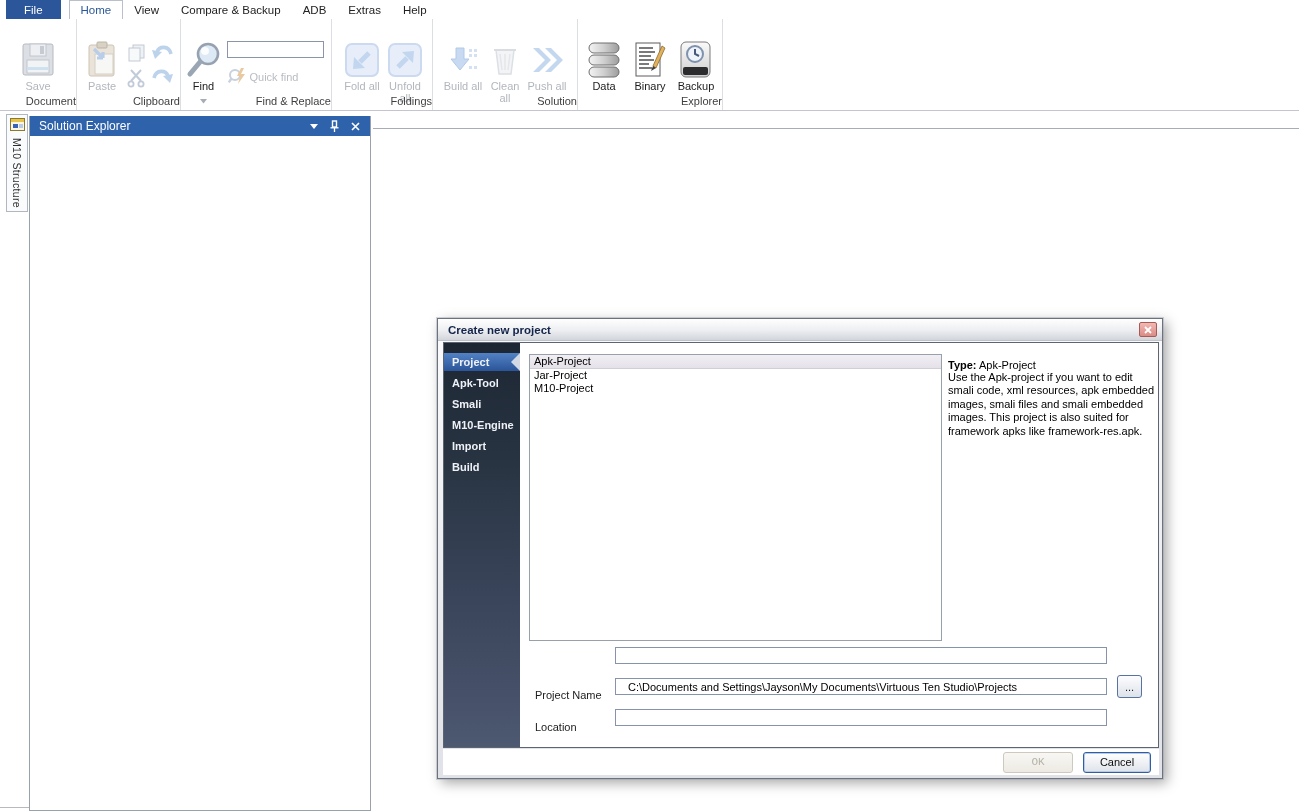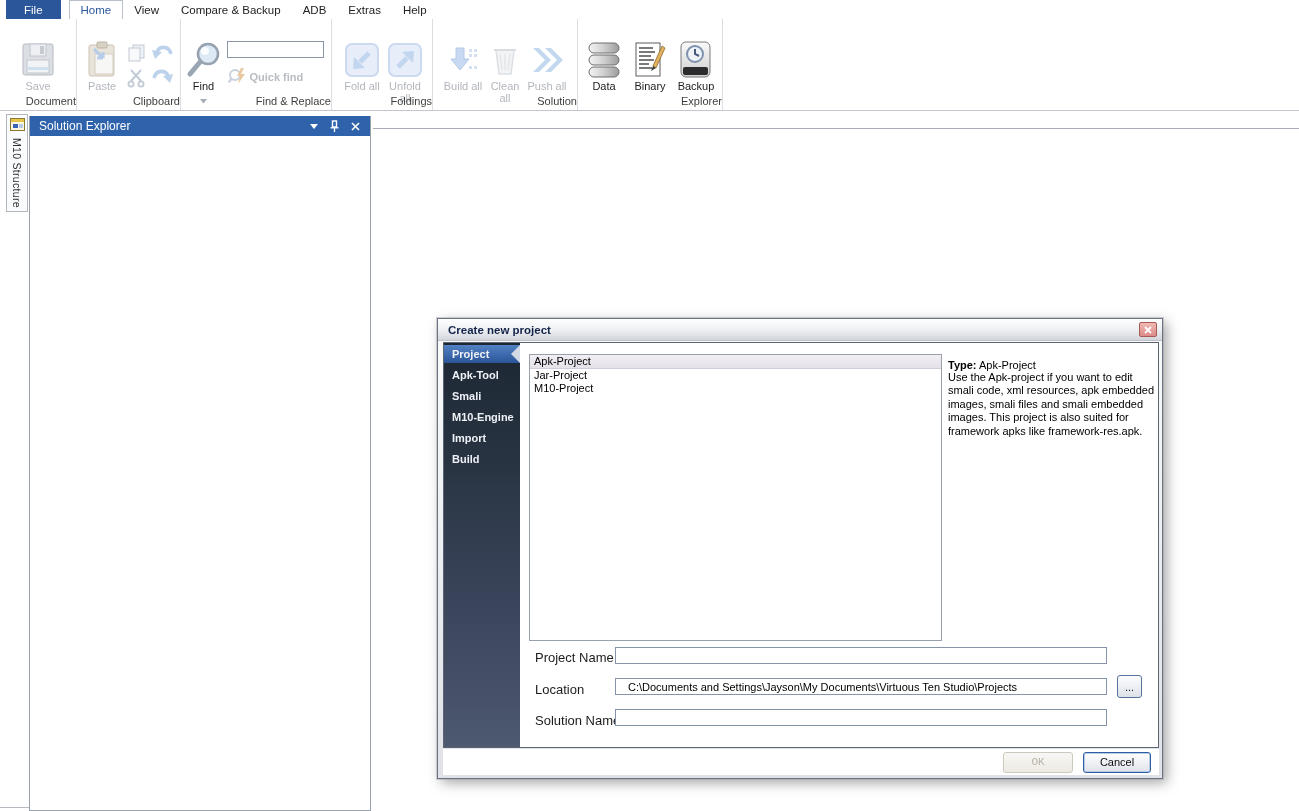--- a/index.html
+++ b/index.html
@@ -22,21 +22,21 @@
   .g-document { width:77px; } .g-clipboard { width:104px; } .g-find { width:151px; }
   .g-foldings { width:101px; } .g-solution { width:145px; } .g-explorer { width:145px; }
   .bigbtn { width:46px; display:flex; flex-direction:column; align-items:center; font-size:11px; line-height:11.5px; color:#1c1c1c; text-align:center; }
   .bigbtn .ic { height:42px; display:flex; align-items:center; justify-content:center; }
   .bigbtn.dis { color:#b2b6bc; }
   .narrow { width:40px; }
   .smallgrid { display:grid; grid-template-columns:24px 26px; grid-auto-rows:23px; gap:1px; margin-left:2px; margin-top:3px; }
   .smallgrid span { display:flex; align-items:center; justify-content:center; }
   .findcol { width:102px; display:flex; flex-direction:column; margin-left:3px; }
   .find-input { width:97px; height:17px; margin-top:2px; border:1px solid #8a96a8; font-size:11px; padding:0 3px; font-family:inherit; }
-  .quickfind { display:flex; align-items:center; gap:3px; margin-top:9px; font-size:11px; color:#b8bcc2;font-weight:bold; }
+  .quickfind { display:flex; align-items:center; gap:3px; margin-top:9px; font-size:11px; color:#b8bcc2; }
   .caret { margin-top:2px; }
 
   
   .vtab { position:absolute; left:6px; top:114px; width:22px; height:98px; background:#fafbfc; border:1px solid #b2b7bf; display:flex; flex-direction:column; align-items:center; padding-top:2px; }
   .vtab-text { writing-mode:vertical-rl; font-size:10.5px; color:#2e2e2e; margin-top:3px; letter-spacing:.3px; white-space:nowrap; }
   .dockline { position:absolute; left:0; top:807px; width:31px; height:1px; background:#b6bac0; }
 
   
   .sepanel { position:absolute; left:29px; top:116px; width:342px; height:695px; background:#fff; border:1px solid #99a1ab; border-top:none;text-align:right; }
   .se-titlebar { height:20px; background:#2e62ab; color:#fff; display:flex; align-items:center; padding:0 4px 0 9px; font-size:12px; }
@@ -44,33 +44,33 @@
   .se-icons span { display:flex; align-items:center; cursor:default; }
   .hline { position:absolute; left:373px; top:128px; right:0; height:1px; background:#a8adb5; }
 
   
   .dialog { position:absolute; left:437px; top:318px; width:726px; height:461px;
     background:linear-gradient(180deg,#fbfbfc,#e0e2e7); border:1px solid #6b7380;
     box-shadow:0 0 0 1px rgba(150,155,165,.4), 4px 4px 12px rgba(0,0,0,.35); }
   .dlg-titlebar { height:22px; background:linear-gradient(180deg,#ffffff 0%,#eceef1 55%,#d2d5db 100%); display:flex; align-items:center; padding:0 5px 0 10px; font-size:11.5px; font-weight:bold; color:#14244a; border-bottom:1px solid #bfc3cb; }
   .dlg-close { margin-left:auto; width:18px; height:15px; background:linear-gradient(180deg,#f2b8b4,#da8c86); border:1px solid #a85b56; border-radius:2px; display:flex; align-items:center; justify-content:center; cursor:default; }
   .dlg-inner { position:absolute; left:5px; top:23px; width:716px; height:406px; border:1px solid #5d6573; background:#fff; }
-  .dlg-nav { position:absolute; left:0; top:0; width:76px; height:100%; padding-top:2px;
+  .dlg-nav { position:absolute; left:0; top:0; width:76px; height:100%; padding-top:10px;
     background:linear-gradient(180deg,#1d2734 0%,#283341 28%,#39445a 62%,#4d5871 100%); }
   .nav-item { position:relative; height:18px; line-height:18px; margin-bottom:3px; padding-left:8px; font-size:11px; font-weight:bold; color:#eef1f6; cursor:default; }
   .nav-item.selected { background:linear-gradient(180deg,#5282c4,#2b5499); }
   .nav-item.selected::after { content:""; position:absolute; right:0; top:50%; transform:translateY(-50%); width:0; height:0; border-top:9px solid transparent; border-bottom:9px solid transparent; border-right:9px solid #d3dae5; }
   .type-list { position:absolute; left:85px; top:11px; width:413px; height:287px; border:1px solid #98a0aa; background:#fff; font-size:11px; overflow:hidden; }
   .titem { height:13.5px; line-height:13.5px; padding:0 4px; color:#000; cursor:default; }
   .titem.selected { background:linear-gradient(180deg,#f1eff4,#e4e1e9); border-bottom:1px solid #d2ced9; }
   .info { position:absolute; left:504px; top:16px; width:208px; font-size:11px; color:#000; }
   .info .type-row { margin-bottom:0; }
   .info .type-row b { font-weight:bold; }
   .info .desc { line-height:13.4px; }
-  .frm-label { position:absolute; font-size:13px; color:#1c1c1c; white-space:nowrap; }
+  .frm-label { position:absolute; font-size:11px; color:#1c1c1c; white-space:nowrap;margin-top:39px; }
   .frm-input { position:absolute; left:171px; width:492px; height:17px; border:1px solid #8594a8; font-size:11px; padding:0 12px; font-family:inherit; background:#fff; }
   .browse-btn { position:absolute; left:673px; top:332px; width:25px; height:23px; border:1px solid #57749f; border-radius:3px; background:linear-gradient(180deg,#fdfdfe,#dde2ea); font-size:11px; color:#222; display:flex; align-items:flex-end; justify-content:center; padding-bottom:4px; cursor:default; }
   .dlg-footer { position:absolute; left:5px; top:430px; width:716px; height:26px; background:#fff; display:flex; justify-content:flex-end; align-items:center; gap:10px; padding-right:8px; }
   .btn { height:21px; font-size:11px; border-radius:3px; display:flex; align-items:center; justify-content:center; font-family:inherit; cursor:default; }
   .btn-ok { width:70px; background:linear-gradient(180deg,#f8f7f4,#edeae3); border:1px solid #cdc9bf; color:#b7b3a7;font-family:Liberation Mono, monospace; }
   .btn-cancel { width:68px; background:linear-gradient(180deg,#ffffff,#dfe3ea); border:1px solid #2f5da6; box-shadow:inset 0 0 0 1px #b9cbe4; color:#0d0d0d; }
 </style>
 </head>
 <body>
 

